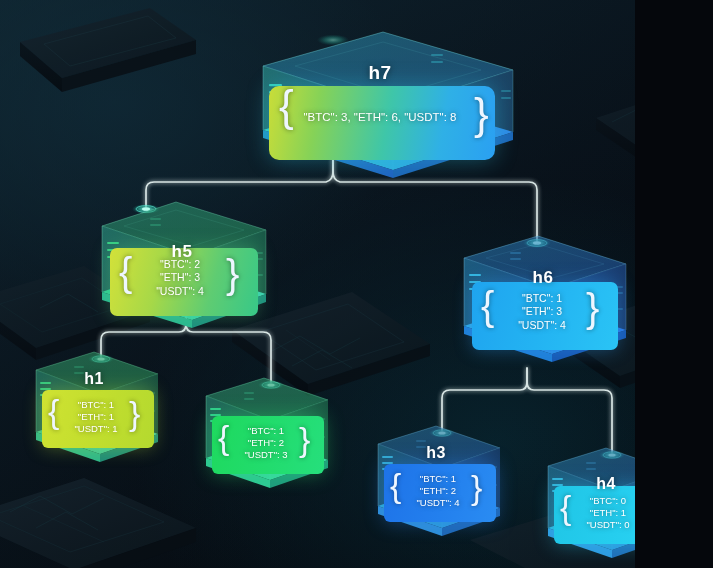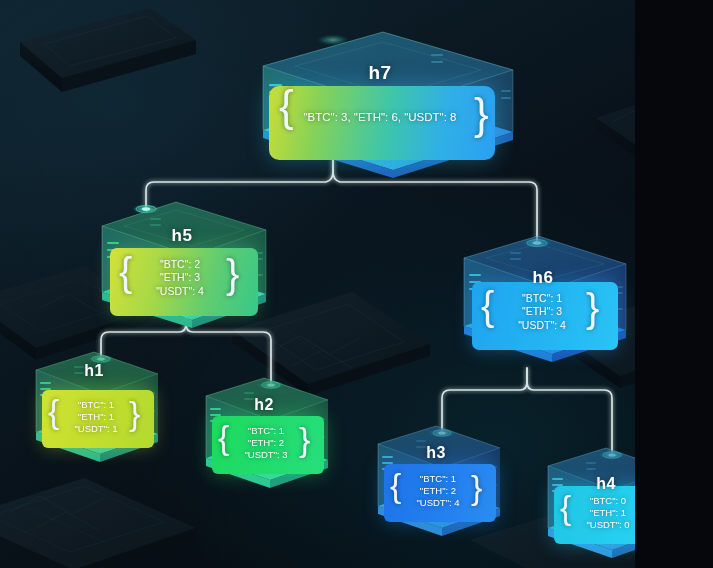--- a/index.html
+++ b/index.html
@@ -324,21 +324,21 @@
 
       <path d="M 4 96 L 94 124 L 168 98 L 78 70 Z" fill="url(#h5base)" opacity=".9"></path>
       <path d="M 4 96 L 94 124 L 94 132 L 4 104 Z" fill="#2ab890"></path>
       <path d="M 94 124 L 168 98 L 168 106 L 94 132 Z" fill="#1f9c88" opacity=".9"></path>
     </svg>
 
     <div style="
         position:absolute;left:12px;top:52px;width:148px;height:68px;
         background:linear-gradient(105deg,#d3e139 0%,#a6d848 34%,#5fcc72 68%,#37c888 100%);
         border-radius:7px;box-shadow:0 0 18px rgba(90,210,130,.35);"></div>
-    <div class="lbl" style="left:0;top:30px;width:168px;font-size:17px;text-align:center;">h5</div>
+    <div class="lbl" style="left:0;top:46px;width:168px;font-size:17px;text-align:center;">h5</div>
     <div class="brace" style="left:21px;top:56px;font-size:40px;line-height:1;">{</div>
     <div class="brace" style="left:128px;top:58px;font-size:40px;line-height:1;">}</div>
     <div class="kv" style="left:34px;top:62px;width:96px;font-size:10.5px;">"BTC": 2
 "ETH": 3
 "USDT": 4</div>
   </div>
 
   <div class="node" style="left:460px;top:232px;width:200px;height:134px;">
     <svg width="200" height="134" viewBox="0 0 200 134">
       <defs>
@@ -442,21 +442,21 @@
       </g>
       <path d="M 4 84 L 68 106 L 126 86 L 62 64 Z" fill="url(#h1base)" opacity=".9"></path>
       <path d="M 4 84 L 68 106 L 68 114 L 4 92 Z" fill="#2fb88a"></path>
       <path d="M 68 106 L 126 86 L 126 94 L 68 114 Z" fill="#229a82" opacity=".9"></path>
     </svg>
 
     <div style="
         position:absolute;left:10px;top:42px;width:112px;height:58px;
         background:linear-gradient(105deg,#cfe232 0%,#c2de2e 50%,#b4d92f 100%);
         border-radius:6px;box-shadow:0 0 18px rgba(180,225,60,.35);"></div>
-    <div class="lbl" style="left:0;top:14px;width:124px;font-size:16px;">h1</div>
+    <div class="lbl" style="left:0;top:22px;width:124px;font-size:16px;">h1</div>
     <div class="brace" style="left:16px;top:46px;font-size:34px;line-height:1;">{</div>
     <div class="brace" style="left:97px;top:48px;font-size:34px;line-height:1;">}</div>
     <div class="kv" style="left:26px;top:51px;width:76px;font-size:9.5px;">"BTC": 1
 "ETH": 1
 "USDT": 1</div>
   </div>
 
   <div class="node" style="left:202px;top:374px;width:152px;height:124px;">
     <svg width="152" height="124" viewBox="0 0 152 124">
       <defs>
@@ -498,21 +498,20 @@
       </g>
       <path d="M 4 84 L 68 106 L 126 86 L 62 64 Z" fill="url(#h2base)" opacity=".9"></path>
       <path d="M 4 84 L 68 106 L 68 114 L 4 92 Z" fill="#2fc896"></path>
       <path d="M 68 106 L 126 86 L 126 94 L 68 114 Z" fill="#22a888" opacity=".9"></path>
     </svg>
 
     <div style="
         position:absolute;left:10px;top:42px;width:112px;height:58px;
         background:linear-gradient(105deg,#1ed95e 0%,#22dc6e 55%,#26df7c 100%);
         border-radius:6px;box-shadow:0 0 20px rgba(40,220,110,.42);"></div>
-    <div class="lbl" style="left:0;top:22px;width:124px;font-size:16px;">h2</div>
     <div class="brace" style="left:16px;top:46px;font-size:34px;line-height:1;">{</div>
     <div class="brace" style="left:97px;top:48px;font-size:34px;line-height:1;">}</div>
     <div class="kv" style="left:26px;top:51px;width:76px;font-size:9.5px;">"BTC": 1
 "ETH": 2
 "USDT": 3</div>
   </div>
 
   <div class="node" style="left:374px;top:422px;width:152px;height:124px;">
     <svg width="152" height="124" viewBox="0 0 152 124">
       <defs>

